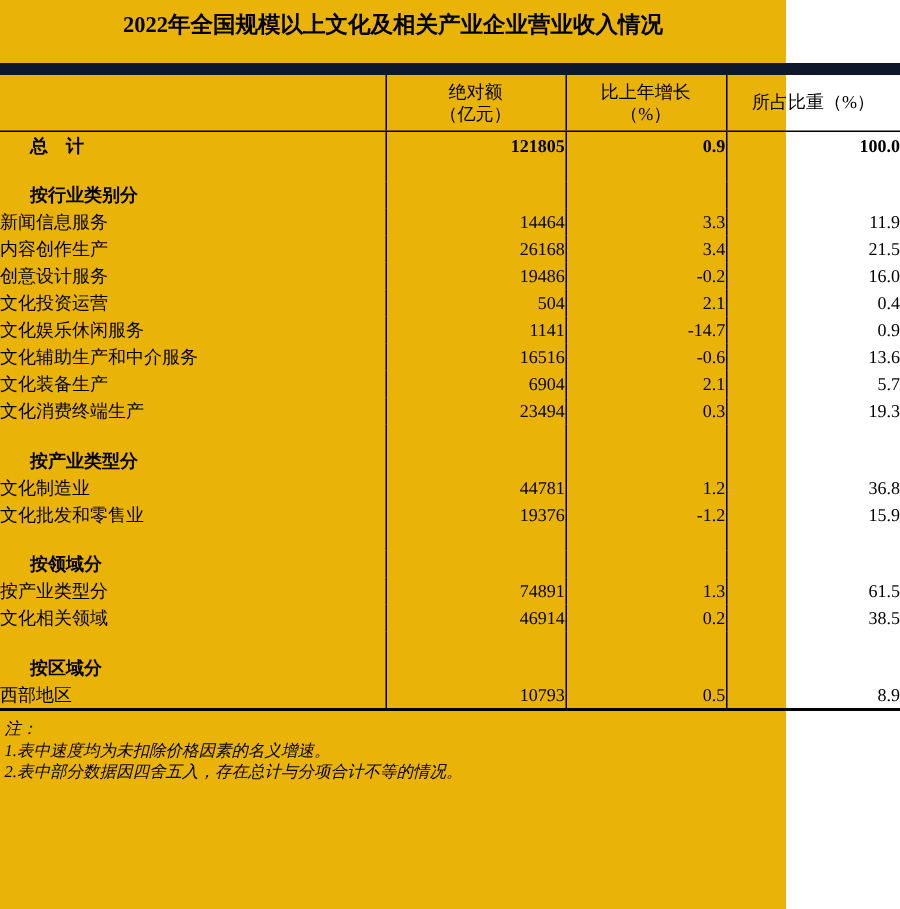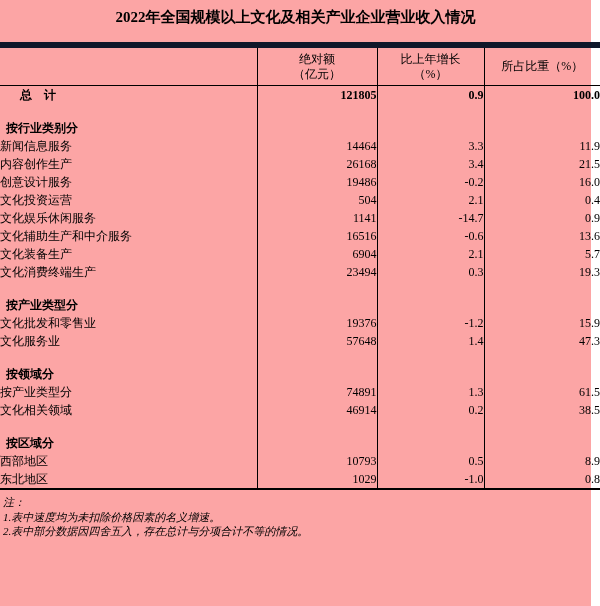--- a/index.html
+++ b/index.html
@@ -6,37 +6,37 @@
     margin: 0;
     padding: 0;
     background: #ffffff;
     width: 600px;
     height: 606px;
     overflow: hidden;
     font-family: "Liberation Serif", "DejaVu Serif", serif;
     color: #000000;
   }
   .page {
-    width: 591px;
+    width: 524px;
     height: 606px;
-    background: #fca5a5;
+    background: #eab308;
   }
   .title {
     text-align: center;
     font-weight: bold;
     font-size: 15px;
     line-height: 20px;
     padding-top: 7px;
   }
   table.stat {
     border-collapse: collapse;
     table-layout: fixed;
     width: 600px;
     margin-top: 15px;
-    border-top: 6px solid #0f172a;
+    border-top: 8px solid #0f172a;
     border-bottom: 2px solid #000;
   }
   table.stat th, table.stat td {
     padding: 0;
     margin: 0;
     font-weight: normal;
     font-size: 12px;
     vertical-align: middle;
     overflow: hidden;
     white-space: nowrap;
@@ -49,21 +49,21 @@
   }
   .c2, .c3, .c4 { border-left: 1px solid #000; }
   td { height: 18px; }
   td.label { text-align: left; padding-left: 15px; }
   td.num  { text-align: right; }
   td.abs    { padding-right: 9px; font-family: Liberation Serif, serif; }
   td.growth { padding-right: 7px; }
   td.share  { padding-right: 10px; }
   tr.total td { font-weight: bold; }
   tr.total td.label { padding-left: 20px; }
-  tr.section td.label { font-weight: bold; padding-left: 6px; }
+  tr.section td.label { font-weight: bold; padding-left: 20px; }
   tr.spacer td { height: 15px; }
   .notes {
     font-size: 11px;
     font-style: italic;
     line-height: 14.5px;
     padding: 5px 0 0 3px;
   }
 </style>
 </head>
 <body>
@@ -166,31 +166,31 @@
     <td class="c3 num growth"></td>
     <td class="c4 num share"></td>
   </tr>
         <tr class="section">
     <td class="c1 label">按产业类型分</td>
     <td class="c2 num abs"></td>
     <td class="c3 num growth"></td>
     <td class="c4 num share"></td>
   </tr>
         <tr class="item">
+    <td class="c1 label">文化制造业</td>
+    <td class="c2 num abs">44781</td>
+    <td class="c3 num growth">1.2</td>
+    <td class="c4 num share">36.8</td>
+  </tr>
+        <tr class="item">
     <td class="c1 label">文化批发和零售业</td>
     <td class="c2 num abs">19376</td>
     <td class="c3 num growth">-1.2</td>
     <td class="c4 num share">15.9</td>
   </tr>
-        <tr class="item">
-    <td class="c1 label">文化服务业</td>
-    <td class="c2 num abs">57648</td>
-    <td class="c3 num growth">1.4</td>
-    <td class="c4 num share">47.3</td>
-  </tr>
         <tr class="spacer">
     <td class="c1 label"></td>
     <td class="c2 num abs"></td>
     <td class="c3 num growth"></td>
     <td class="c4 num share"></td>
   </tr>
         <tr class="section">
     <td class="c1 label">按领域分</td>
     <td class="c2 num abs"></td>
     <td class="c3 num growth"></td>
@@ -218,26 +218,20 @@
     <td class="c1 label">按区域分</td>
     <td class="c2 num abs"></td>
     <td class="c3 num growth"></td>
     <td class="c4 num share"></td>
   </tr>
         <tr class="item">
     <td class="c1 label">西部地区</td>
     <td class="c2 num abs">10793</td>
     <td class="c3 num growth">0.5</td>
     <td class="c4 num share">8.9</td>
-  </tr>
-        <tr class="item">
-    <td class="c1 label">东北地区</td>
-    <td class="c2 num abs">1029</td>
-    <td class="c3 num growth">-1.0</td>
-    <td class="c4 num share">0.8</td>
   </tr>
       </tbody>
   </table>
 
   <div class="notes">
     <div>注：</div>
     <div>1.表中速度均为未扣除价格因素的名义增速。</div>
     <div>2.表中部分数据因四舍五入，存在总计与分项合计不等的情况。</div>
   </div>
 

